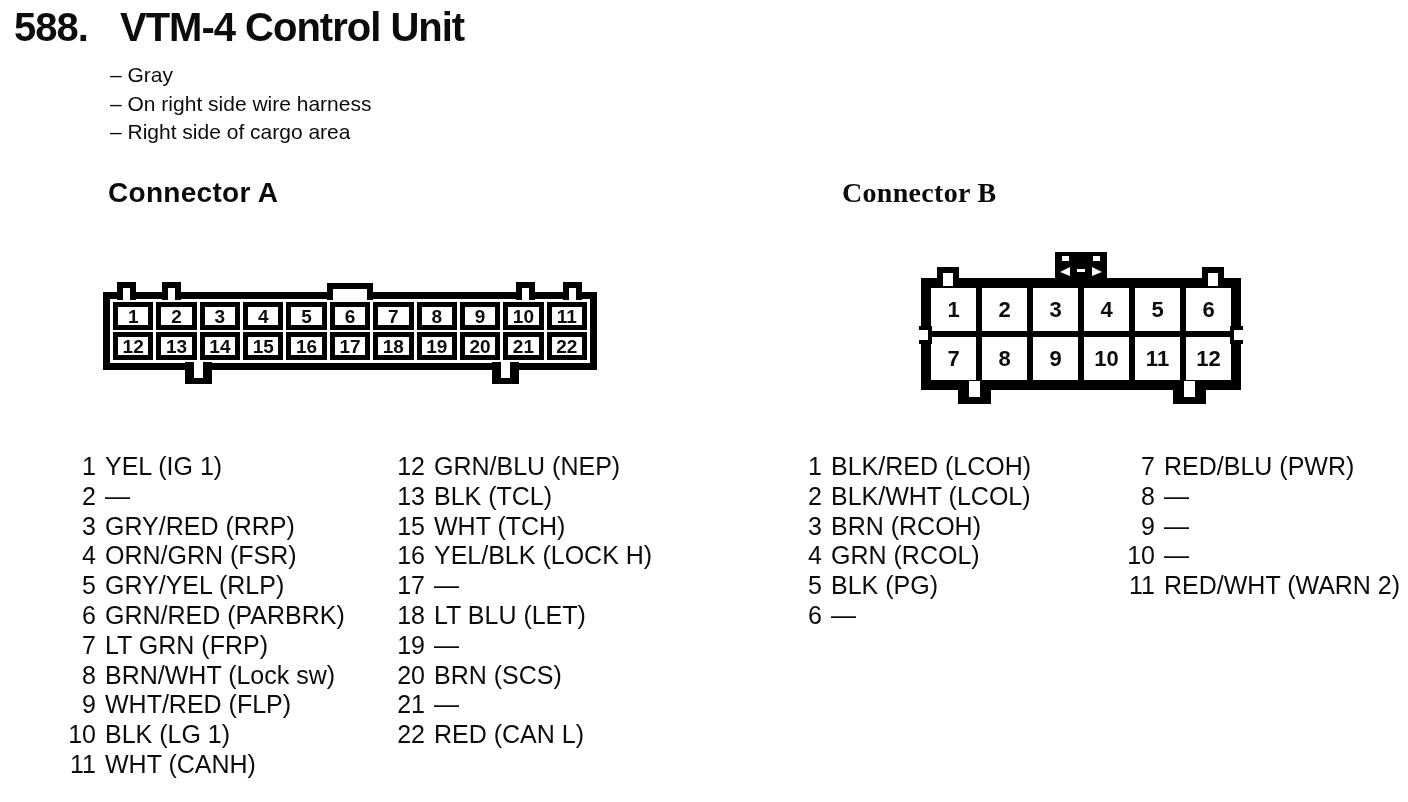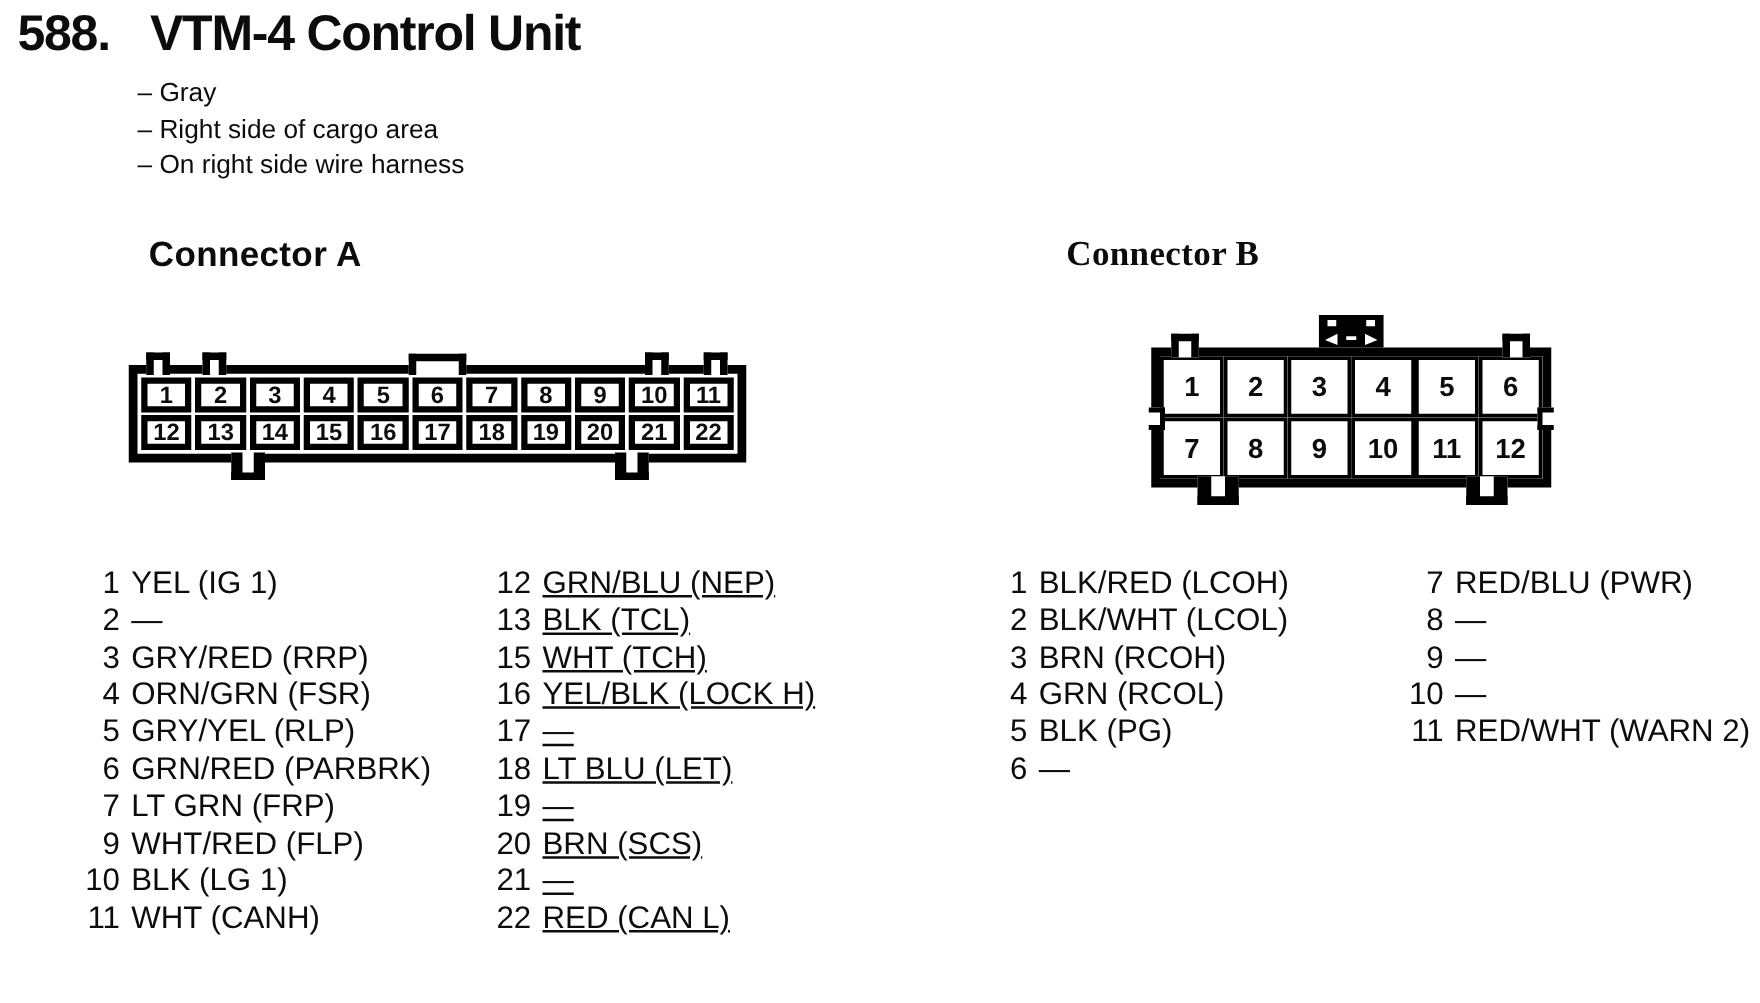--- a/index.html
+++ b/index.html
@@ -7,21 +7,21 @@
        font-family:"Liberation Sans", sans-serif;color:#0c0c0c;
        -webkit-font-smoothing:antialiased;}
   .abs{position:absolute;}
 
   
   .t-num{left:14px;top:8px;font-size:40px;font-weight:bold;letter-spacing:-1px;line-height:38px;}
   .t-title{left:100px;top:8px;font-size:40px;font-weight:bold;letter-spacing:-1px;line-height:38px;margin-left:20px;}
   .notes{left:110px;top:61px;font-size:21px;line-height:28.5px;}
 
   
-  .conn-h{position:absolute;margin:11px;font-size:28px;font-weight:bold;letter-spacing:.3px;line-height:30px;}
+  .conn-h{position:absolute;margin:0;font-size:28px;font-weight:bold;letter-spacing:.3px;line-height:30px;}
   #head-a{left:108px;top:178px;}
   #head-b{left:842px;top:178px;font-family:Liberation Serif, serif;}
 
   
   .connA{left:103px;top:282px;width:494px;height:102px;}
   .boxA{position:absolute;left:0;top:10px;width:494px;height:78px;border:7px solid #000;
         box-sizing:border-box;background:#fff;display:flex;flex-direction:column;
         justify-content:space-between;padding:3px;z-index:1;}
   .rowP{display:flex;gap:3px;height:28px;}
   .cellA{flex:1;border:5px solid #000;box-sizing:border-box;background:#fff;
@@ -51,34 +51,34 @@
           border:solid #000;border-width:4px 4px 4px 0;box-sizing:border-box;z-index:2;}
   .notchR{position:absolute;left:309px;top:75px;width:13px;height:18px;background:#fff;
           border:solid #000;border-width:4px 0 4px 4px;box-sizing:border-box;z-index:2;}
 
   
   .plist{position:absolute;font-size:25px;}
   .prow{line-height:29.8px;white-space:nowrap;}
   .pnum{display:inline-block;width:56px;text-align:right;}
   .plabel{margin-left:9px;}
   #list-a1{left:40px;top:452px;}
-  #list-a2{left:369px;top:452px;text-decoration:underline;}
+  #list-a2{left:369px;top:452px;}
   #list-b1{left:766px;top:452px;}
   #list-b2{left:1099px;top:452px;}
 </style>
 </head>
 <body>
 
 <span class="abs t-num">588.</span>
 <span class="abs t-title">VTM-4 Control Unit</span>
 
 <div class="abs notes">
   <div>– Gray</div>
+  <div>– On right side wire harness</div>
   <div>– Right side of cargo area</div>
-  <div>– On right side wire harness</div>
 </div>
 
 <h2 class="conn-h" id="head-a">Connector A</h2>
 <h2 class="conn-h" id="head-b">Connector B</h2>
 
 <div class="abs connA">
   <div class="boxA">
     <div class="rowP">
       <div class="cellA">1</div>
       <div class="cellA">2</div>
@@ -147,20 +147,21 @@
 </div>
 
 <div class="plist" id="list-a1">
   <div class="prow"><span class="pnum">1</span><span class="plabel">YEL (IG 1)</span></div>
   <div class="prow"><span class="pnum">2</span><span class="plabel">—</span></div>
   <div class="prow"><span class="pnum">3</span><span class="plabel">GRY/RED (RRP)</span></div>
   <div class="prow"><span class="pnum">4</span><span class="plabel">ORN/GRN (FSR)</span></div>
   <div class="prow"><span class="pnum">5</span><span class="plabel">GRY/YEL (RLP)</span></div>
   <div class="prow"><span class="pnum">6</span><span class="plabel">GRN/RED (PARBRK)</span></div>
   <div class="prow"><span class="pnum">7</span><span class="plabel">LT GRN (FRP)</span></div>
+  <div class="prow"><span class="pnum">8</span><span class="plabel">BRN/WHT (Lock sw)</span></div>
   <div class="prow"><span class="pnum">9</span><span class="plabel">WHT/RED (FLP)</span></div>
   <div class="prow"><span class="pnum">10</span><span class="plabel">BLK (LG 1)</span></div>
   <div class="prow"><span class="pnum">11</span><span class="plabel">WHT (CANH)</span></div>
 </div>
 
 <div class="plist" id="list-a2">
   <div class="prow"><span class="pnum">12</span><span class="plabel">GRN/BLU (NEP)</span></div>
   <div class="prow"><span class="pnum">13</span><span class="plabel">BLK (TCL)</span></div>
   <div class="prow"><span class="pnum">15</span><span class="plabel">WHT (TCH)</span></div>
   <div class="prow"><span class="pnum">16</span><span class="plabel">YEL/BLK (LOCK H)</span></div>

